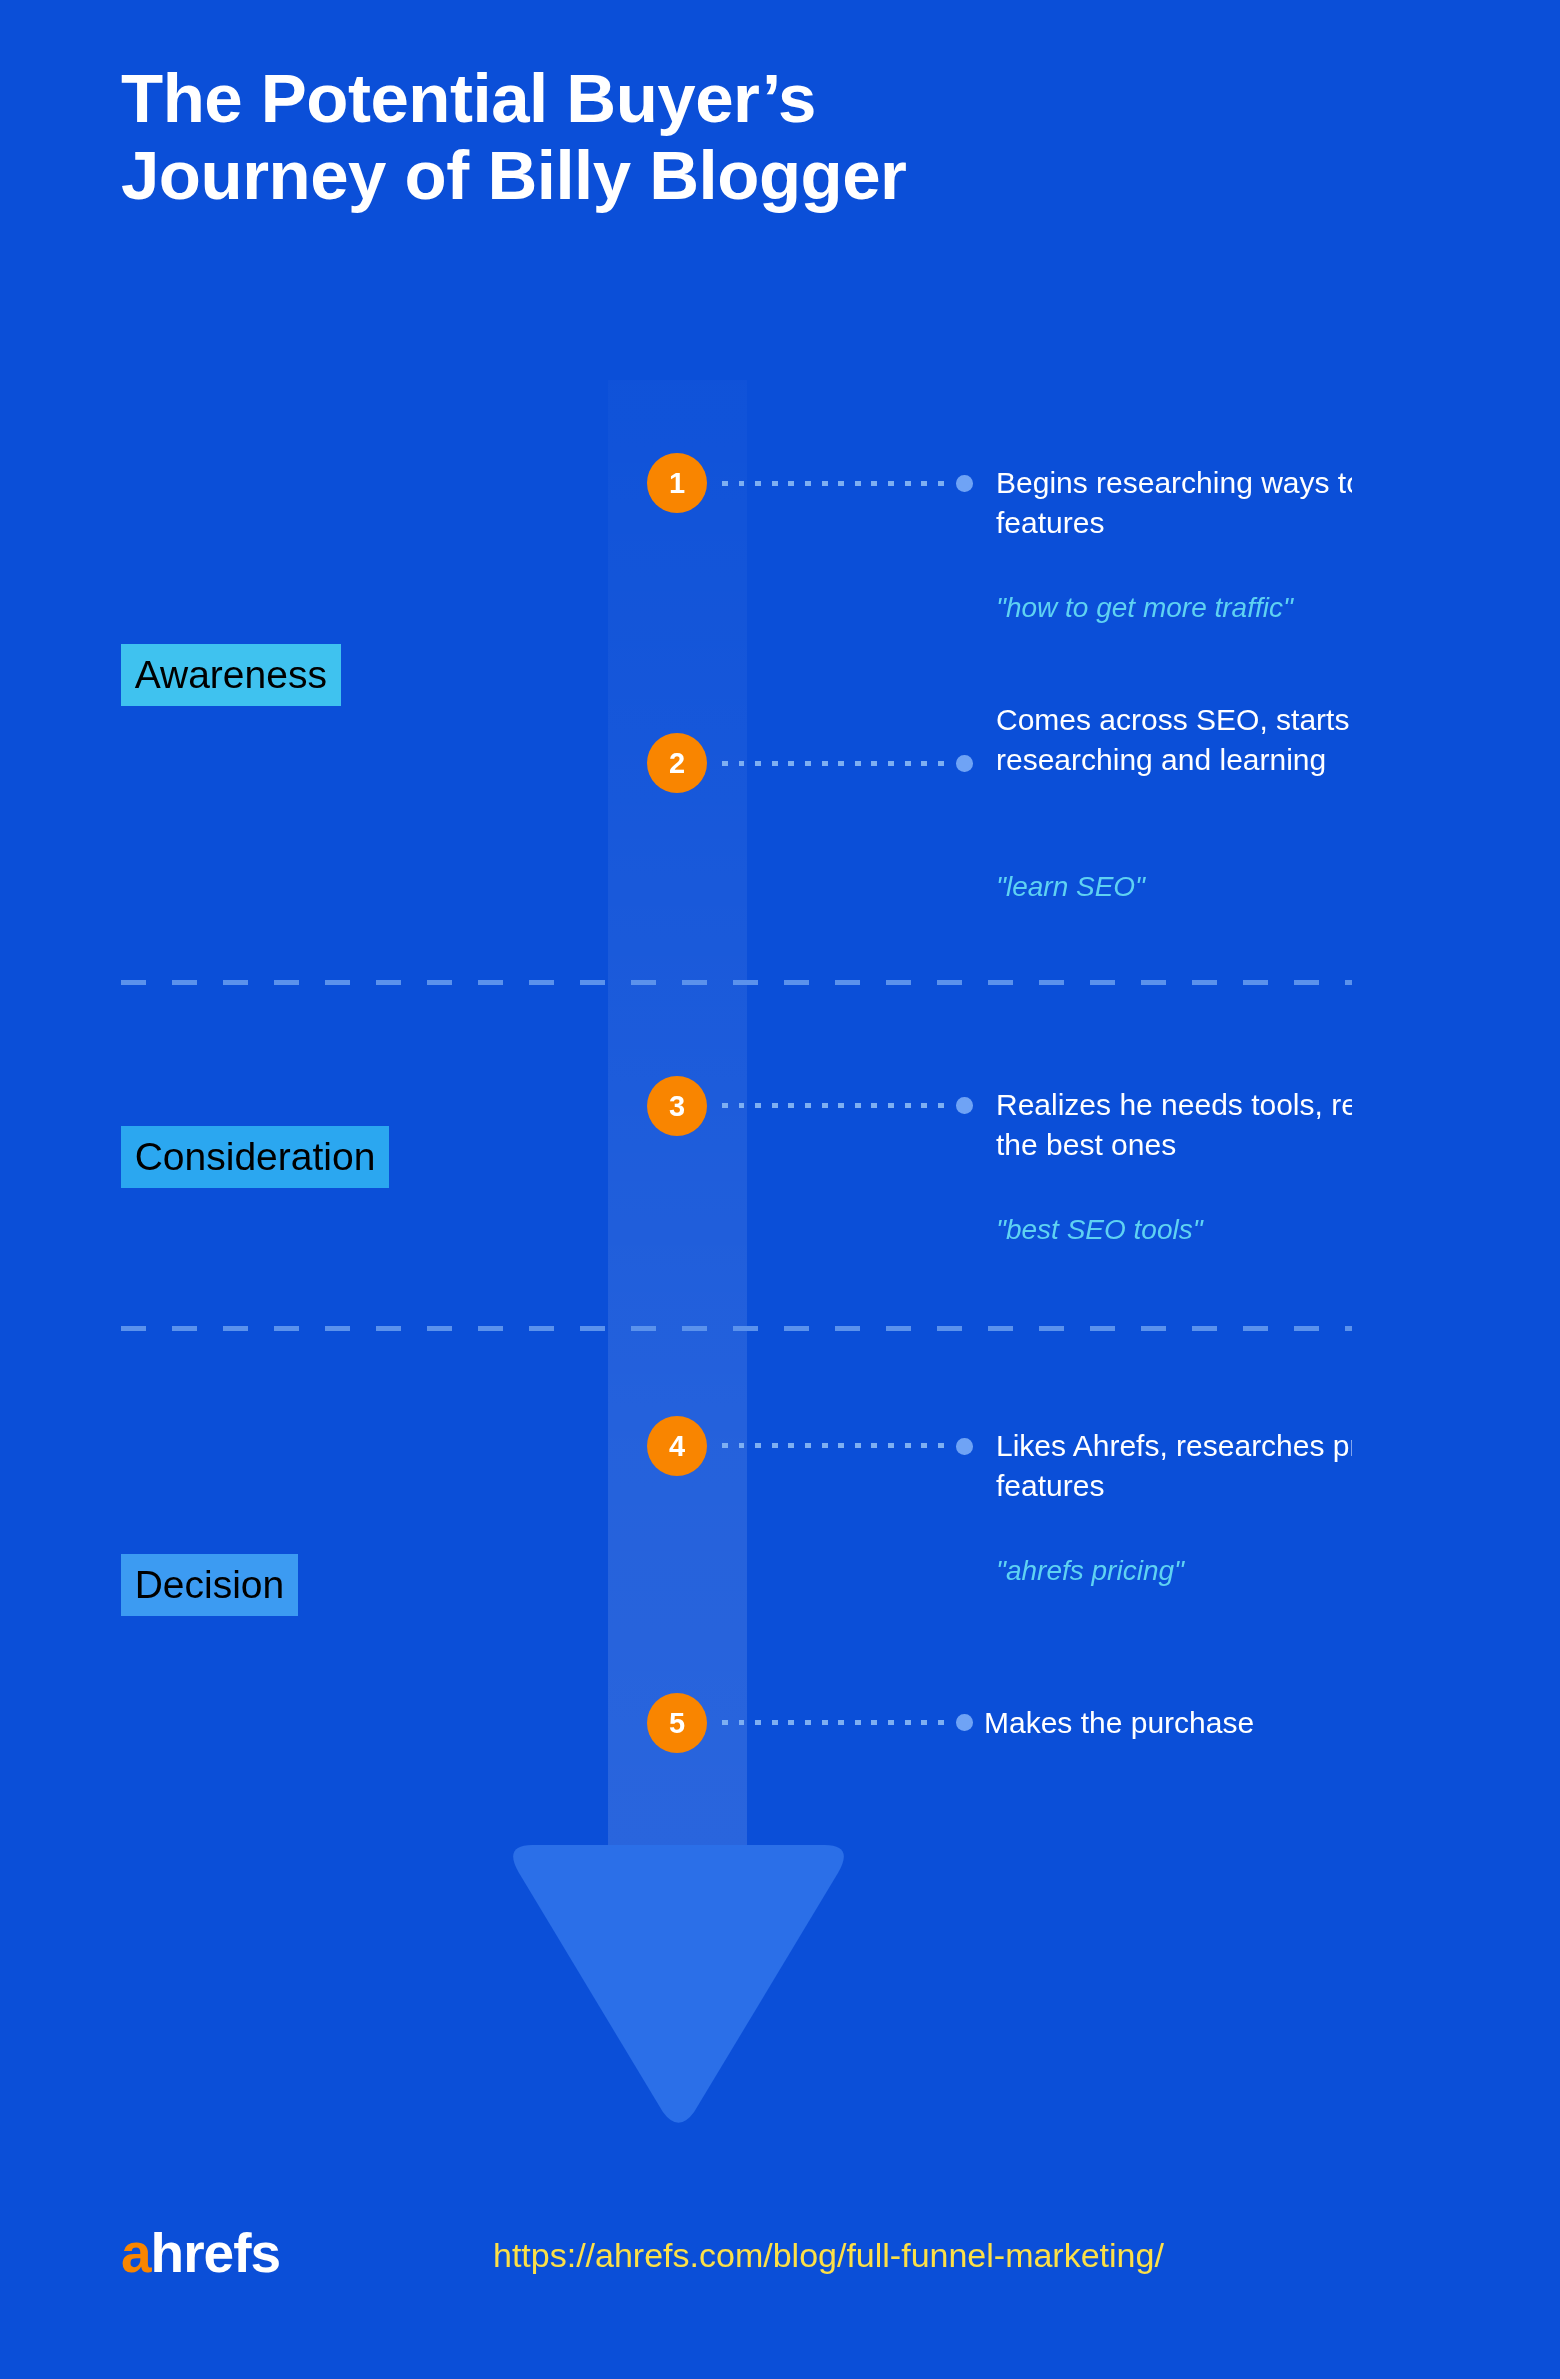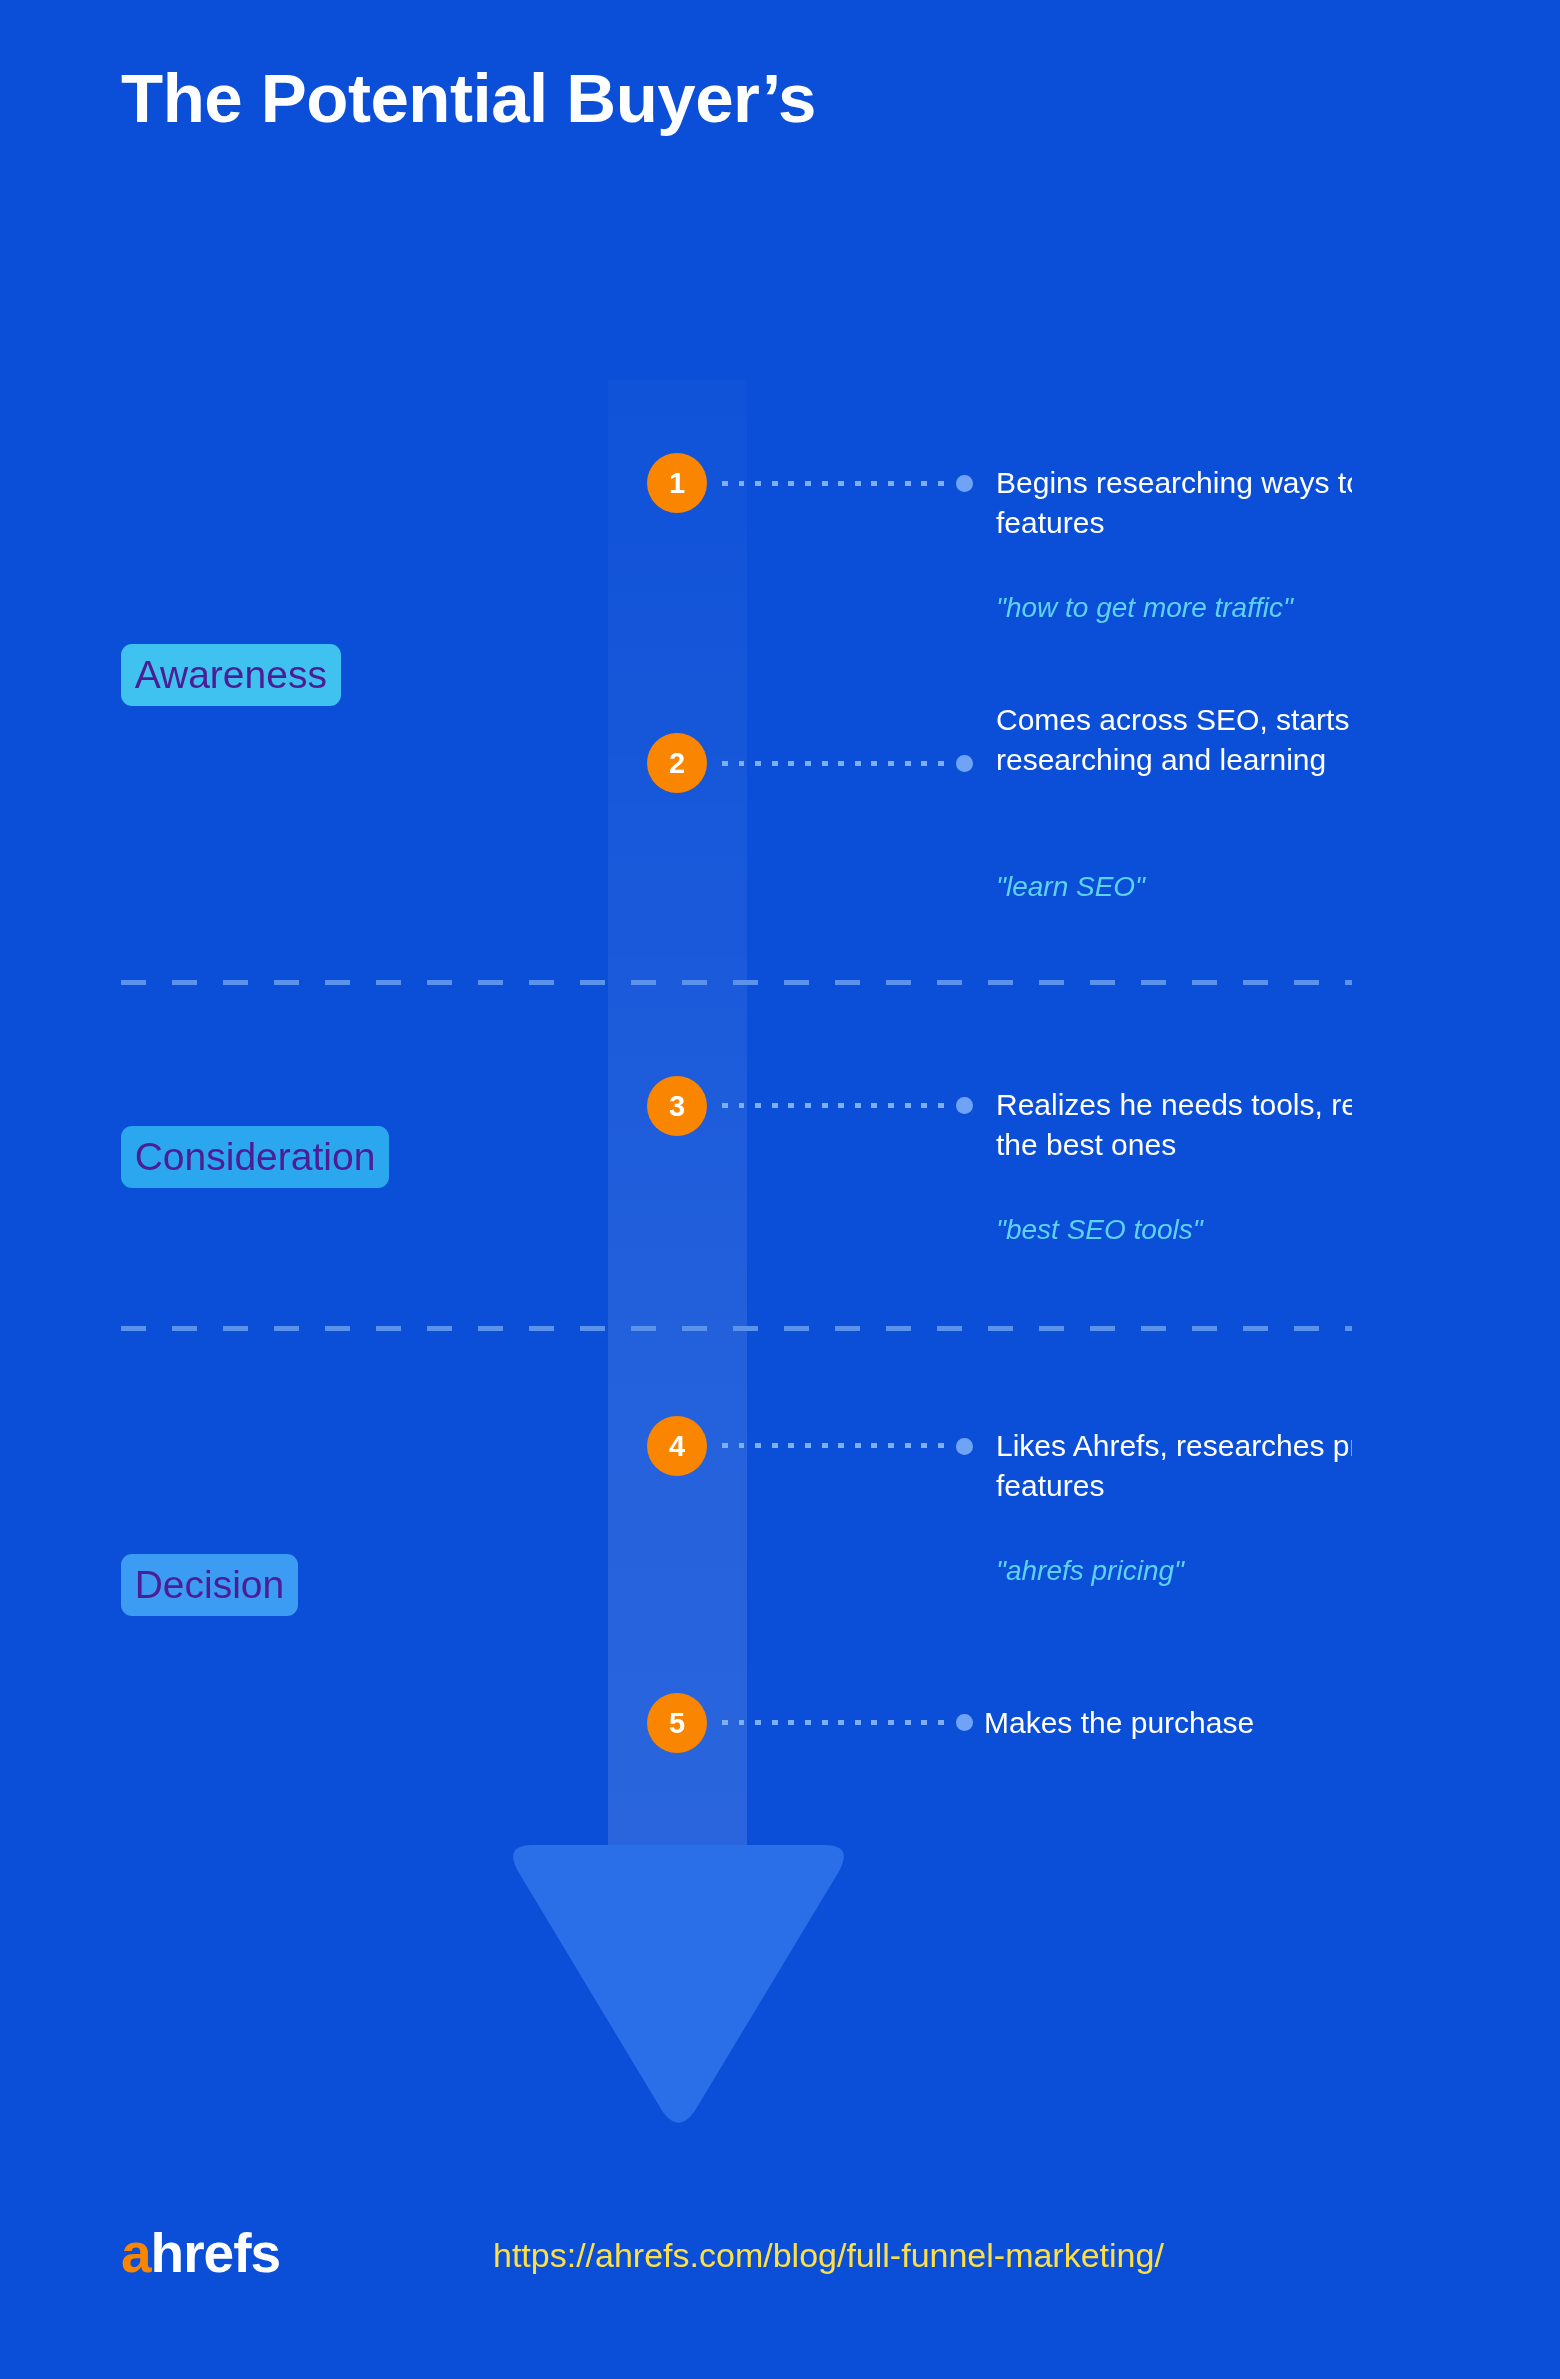--- a/index.html
+++ b/index.html
@@ -69,25 +69,25 @@
         #5B92EC 0px, #5B92EC 25px,
         rgba(0,0,0,0) 25px, rgba(0,0,0,0) 51px);
   }
   .divider-1 { top: 980px; }
   .divider-2 { top: 1326px; }
 
   
   .stage-label {
     position: absolute;
     display: inline-block;
-    color: #4c1d95;
+    color: #000000;
     font-size: 39px;
     line-height: 1;
     padding: 10.7px 13.7px 12.7px 13.7px;
-    border-radius: 11px;
+    border-radius: 0;
     white-space: nowrap;
   }
   .stage-awareness     { left: 121px; top: 644px;  background: #3FC2EF; }
   .stage-consideration { left: 121px; top: 1126px; background: #2BA7F0; }
   .stage-decision      { left: 121px; top: 1554px; background: #3C9BF2; }
 
   
   .step { position: absolute; left: 0; top: 0; }
 
   .step-badge {
@@ -162,20 +162,21 @@
     white-space: nowrap;
   }
 </style>
 </head>
 <body>
 
 <div class="poster">
 
   <div class="title">
     <span class="title-line">The Potential Buyer’s</span>
+    <span class="title-line">Journey of Billy Blogger</span>
   </div>
 
   <div class="arrow-shaft"></div>
 
   <div class="arrow-head">
     <svg viewBox="0 0 360 300" xmlns="http://www.w3.org/2000/svg">
       <path d="M 30 12 L 330 12 Q 360 12 344 40 L 196 286 Q 180 308 164 286 L 16 40 Q 0 12 30 12 Z" fill="#2B6FE8"></path>
     </svg>
   </div>
 

